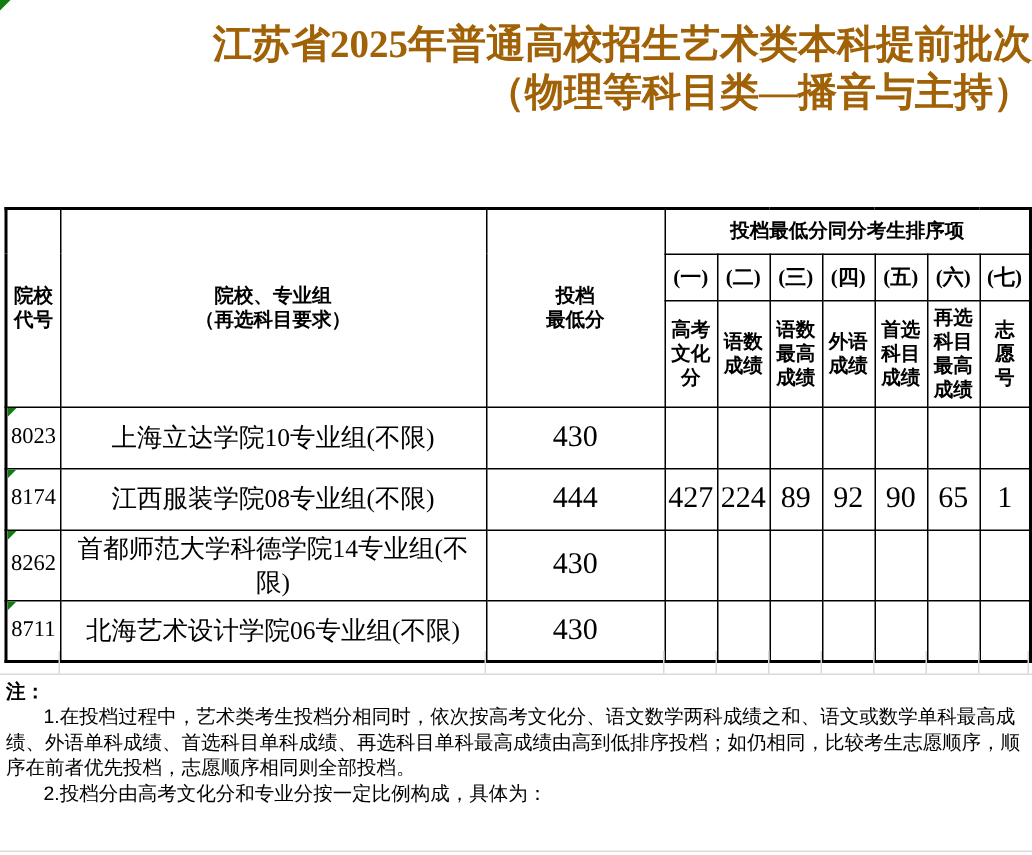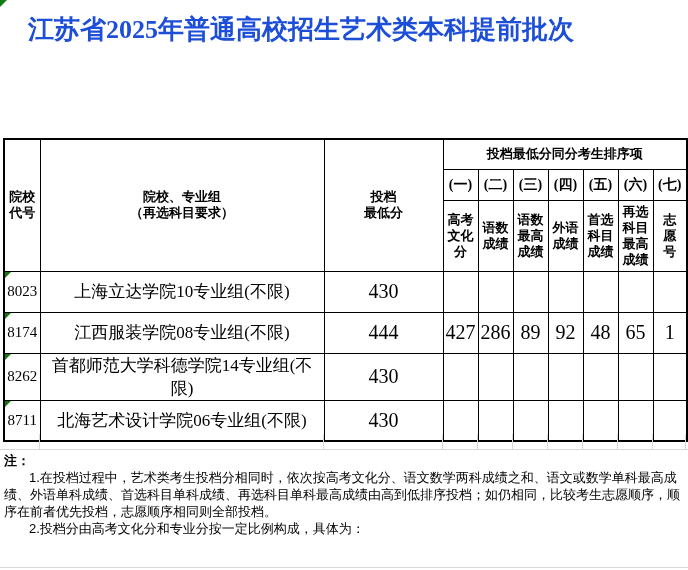--- a/index.html
+++ b/index.html
@@ -11,27 +11,26 @@
     background: #ffffff;
     font-family: "Liberation Serif", serif;
     color: #000000;
     overflow: hidden;
   }
   
   .title-block {
     position: absolute;
     top: 14px; left: 0;
     width: 100%;
-    text-align: left;
+    text-align: right;
     font-family: "Liberation Serif", serif;
     font-weight: bold;
     font-size: 26px;
     line-height: 32px;
-    color: #1d4ed8;
-    padding-left: 28px;
+    color: #a16207;
   }
   
   .tri {
     position: absolute;
     top: 0; left: 0;
     width: 0; height: 0;
     border-top: 6px solid #107c10;
     border-right: 6px solid transparent;
   }
   .corner-tri {
@@ -118,20 +117,21 @@
 </style>
 </head>
 <body>
 
 <div class="page">
 
   <span class="corner-tri"></span>
 
   <div class="title-block">
     <div>江苏省2025年普通高校招生艺术类本科提前批次</div>
+    <div>（物理等科目类—播音与主持）</div>
   </div>
 
   <table class="score-table">
     <colgroup>
       <col style="width:36px">
         <col style="width:284px">
         <col style="width:119px">
       <col style="width:35px">
         <col style="width:35px">
         <col style="width:35px">
@@ -193,24 +193,24 @@
       <td class="sort-cell"></td>
       <td class="sort-cell"></td>
       <td class="sort-cell"></td>
     </tr>
 
     <tr class="data-row">
       <td class="code-cell"><span class="tri"></span><span>8174</span></td>
       <td class="school-cell">江西服装学院08专业组(不限)</td>
       <td class="score-cell">444</td>
       <td class="sort-cell">427</td>
-      <td class="sort-cell">286</td>
+      <td class="sort-cell">224</td>
       <td class="sort-cell">89</td>
       <td class="sort-cell">92</td>
-      <td class="sort-cell">48</td>
+      <td class="sort-cell">90</td>
       <td class="sort-cell">65</td>
       <td class="sort-cell">1</td>
     </tr>
 
     <tr class="data-row">
       <td class="code-cell"><span class="tri"></span><span>8262</span></td>
       <td class="school-cell">首都师范大学科德学院14专业组(不限)</td>
       <td class="score-cell">430</td>
       <td class="sort-cell"></td>
       <td class="sort-cell"></td>

